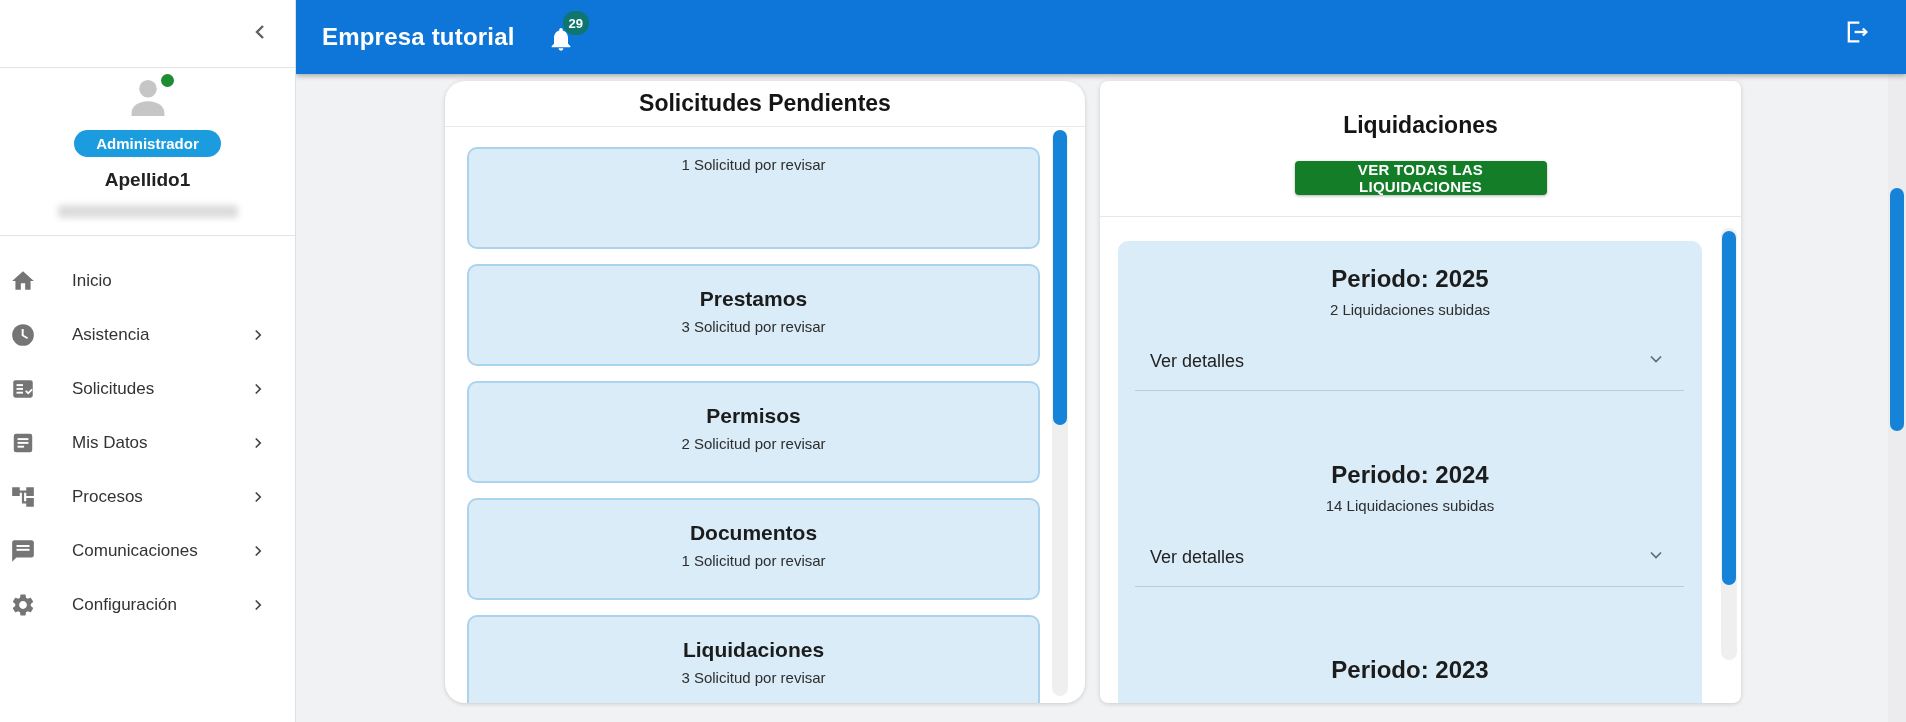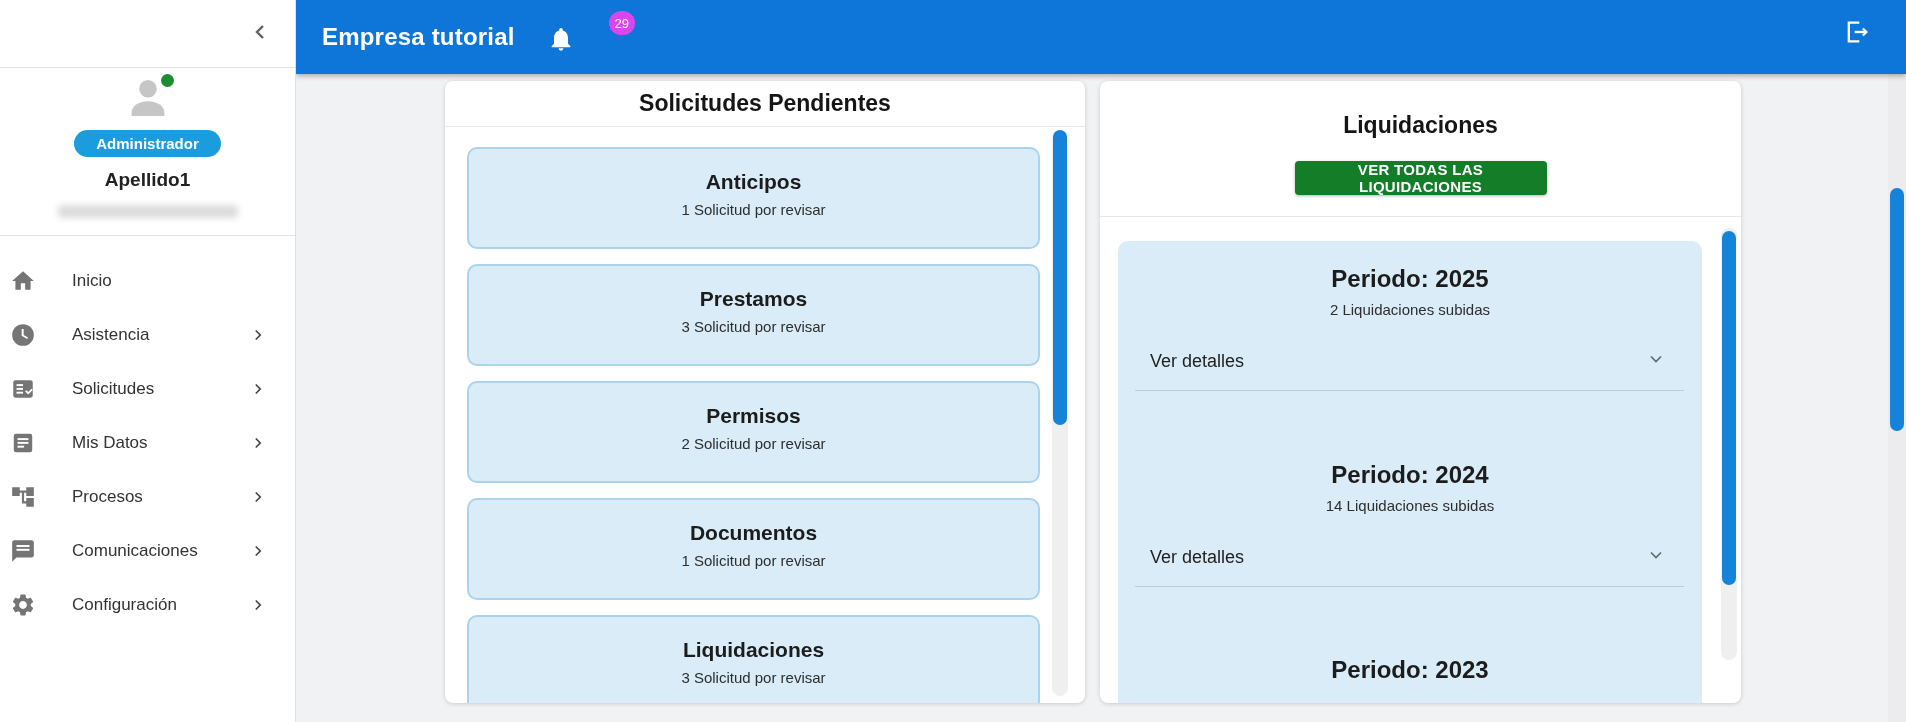--- a/index.html
+++ b/index.html
@@ -7,22 +7,22 @@
   .screen { position:relative; width:1906px; height:722px; overflow:hidden; background:#f1f2f4; }
 
   
   .topbar { position:absolute; left:296px; top:0; width:1610px; height:74px;
             background:#0d76d8; display:flex; align-items:center;
             box-shadow:0 2px 5px rgba(0,0,0,.3); z-index:5; }
   .topbar-title { color:#fff; font-size:24px; font-weight:bold; margin-left:26px; letter-spacing:.2px; }
   .bell-wrap { position:relative; margin-left:32px; width:34px; height:34px; cursor:pointer; }
   .bell-wrap svg { width:28px; height:28px; fill:#fff; margin-top:5px; }
   .notif-badge { position:absolute; top:-9px; left:16px; min-width:26px; height:24px;
-                 background:#d946ef; border-radius:13px; color:#fff; font-size:13px; font-weight:normal;
-                 display:flex; align-items:center; justify-content:center; padding:0 6px;margin-left:46px; }
+                 background:#0f766e; border-radius:13px; color:#fff; font-size:13px; font-weight:bold;
+                 display:flex; align-items:center; justify-content:center; padding:0 6px; }
   .logout-btn { position:absolute; right:34px; top:18px; width:30px; height:30px;
                 background:transparent; border:none; cursor:pointer; }
   .logout-btn svg { width:28px; height:28px; stroke:#fff; fill:none; stroke-width:2; }
 
   
   .sidebar { position:absolute; left:0; top:0; width:296px; height:722px; background:#fff;
              border-right:1px solid #e0e0e0; z-index:6; }
   .sidebar-header { height:68px; border-bottom:1px solid #e3e3e3; position:relative; }
   .collapse-btn { position:absolute; right:22px; top:20px; width:26px; height:26px; border:none;
                   background:transparent; cursor:pointer; }
@@ -45,21 +45,21 @@
               cursor:pointer; }
   .nav-icon { width:26px; height:26px; display:inline-flex; }
   .nav-icon svg { width:26px; height:26px; fill:#757575; }
   .nav-label { margin-left:36px; font-size:17px; color:#333; }
   .nav-chevron { position:absolute; right:28px; top:18px; width:18px; height:18px; }
   .nav-chevron svg { width:18px; height:18px; stroke:#424242; fill:none; stroke-width:2.2; }
 
   
   .card { position:absolute; top:81px; height:622px; background:#fff; border-radius:8px;
           box-shadow:0 1px 4px rgba(0,0,0,.16); overflow:hidden; }
-  .card-left  { left:445px;  width:640px; }
+  .card-left  { left:445px;  width:640px;border-radius:20px; }
   .card-right { left:1100px; width:641px; }
 
   .card-left .card-title { text-align:center; font-size:23px; font-weight:bold; color:#151515;
                            padding-top:9px; }
   .card-left .card-head-divider { margin-top:9px; border-bottom:1px solid #e8e8e8; }
 
   .pend-item { position:absolute; left:22px; width:573px; height:102px; background:#d9ecf8;
                border:2px solid #abd3ee; border-radius:10px; text-align:center; cursor:pointer; }
   .pend-title { font-size:21px; font-weight:bold; color:#1c1c1c; margin-top:21px; }
   .pend-sub { font-size:15px; color:#2e2e2e; margin-top:7px; }
@@ -246,21 +246,20 @@
         </span>
       </div>
     </nav>
   </aside>
 
   <section class="card card-left">
     <div class="card-title">Solicitudes Pendientes</div>
     <div class="card-head-divider"></div>
 
     <div class="pend-item" style="top:66px">
-      <div class="pend-title">Anticipos</div>
       <div class="pend-sub">1 Solicitud por revisar</div>
     </div>
     <div class="pend-item" style="top:183px">
       <div class="pend-title">Prestamos</div>
       <div class="pend-sub">3 Solicitud por revisar</div>
     </div>
     <div class="pend-item" style="top:300px">
       <div class="pend-title">Permisos</div>
       <div class="pend-sub">2 Solicitud por revisar</div>
     </div>

